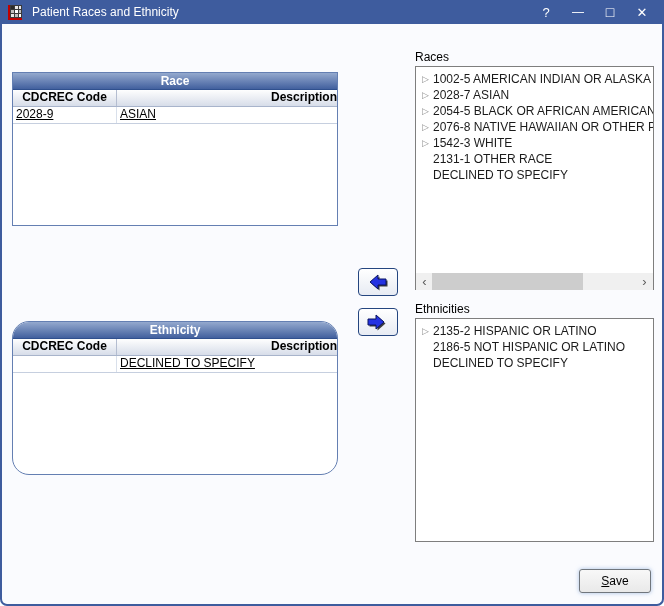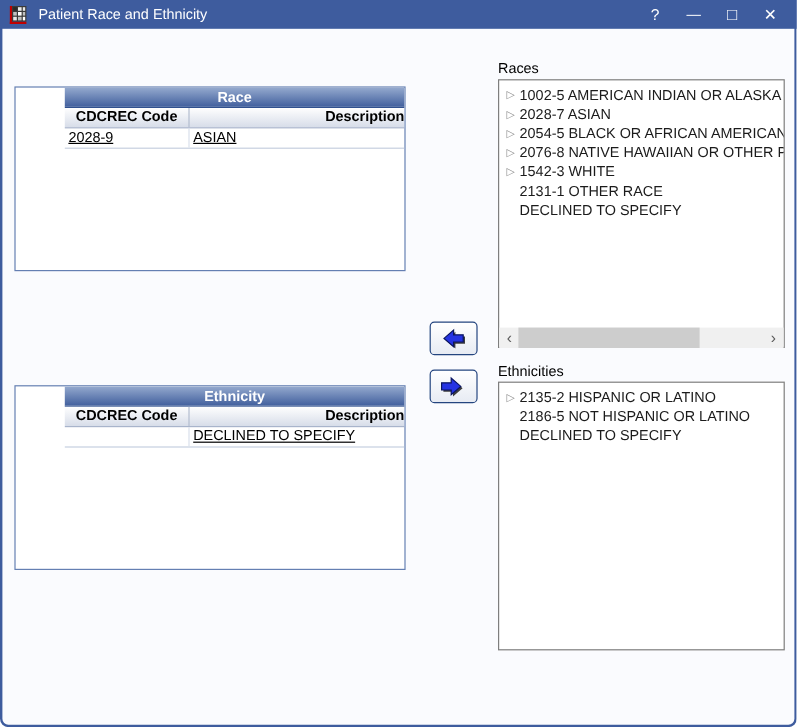--- a/index.html
+++ b/index.html
@@ -37,24 +37,23 @@
   }
   .tb-btn.minimize { font-size: 12px; }
   .tb-btn.maximize { font-size: 14px; }
   
   .data-table {
     position: absolute; width: 326px; height: 154px;
     background: #fff;
     border: 1px solid var(--table-border, #647FB2);
     box-sizing: border-box;
     overflow: hidden;
-    padding-left: 41px;
   }
   .race-table { left: 10px; top: 72px; }
-  .ethnicity-table { left: 10px; top: 321px; }
+  .ethnicity-table { left: 10px; top: 321px; border-radius: 17px; }
   .table-title {
     height: 16px; line-height: 16px;
     background: linear-gradient(to bottom, var(--table-header-top, #94A9CE), var(--table-header-bottom, #42609E));
     border-bottom: 1px solid #30508E;
     color: #fff; font-weight: bold; text-align: center; font-size: 12px;
   }
   .col-header {
     display: flex; height: 16px; line-height: 15px;
     background: linear-gradient(to bottom, #FEFEFE, #D7DDE9);
     border-bottom: 1px solid #A8B4CB;
@@ -128,21 +127,21 @@
       <rect x="3" y="2" width="3" height="3" fill="#2A2A2A"></rect>
       <rect x="7" y="2" width="3" height="3" fill="#E8E8E8"></rect>
       <rect x="11" y="2" width="2" height="3" fill="#E8E8E8"></rect>
       <rect x="3" y="6" width="3" height="3" fill="#BFBFBF"></rect>
       <rect x="7" y="6" width="3" height="3" fill="#FFFFFF"></rect>
       <rect x="11" y="6" width="2" height="3" fill="#BFBFBF"></rect>
       <rect x="3" y="10" width="3" height="3" fill="#E8E8E8"></rect>
       <rect x="7" y="10" width="3" height="3" fill="#BFBFBF"></rect>
       <rect x="11" y="10" width="2" height="3" fill="#FFFFFF"></rect>
     </svg>
-    <span class="titlebar-text">Patient Race and Ethnicity</span>
+    <span class="titlebar-text">Patient Races and Ethnicity</span>
     <div class="titlebar-controls">
       <span class="tb-btn help">?</span>
       <span class="tb-btn minimize">—</span>
       <span class="tb-btn maximize">□</span>
       <span class="tb-btn close">✕</span>
     </div>
   </div>
 
   <div class="data-table race-table">
     <div class="table-title">Race</div>
@@ -246,14 +245,17 @@
       <polygon points="11,2 11,6 19,6 19,12 11,12 11,16 3,9" fill="#2533E2" stroke="#0A1560" stroke-width="1"></polygon>
     </svg>
   </button>
   <button class="arrow-btn move-right-btn">
     <svg width="22" height="19" viewBox="0 0 22 19">
       <polygon points="10.5,3.5 10.5,7.5 2.5,7.5 2.5,13.5 10.5,13.5 10.5,17.5 18.5,10.5" fill="rgba(0,0,0,0.75)"></polygon>
       <polygon points="9,2 9,6 1,6 1,12 9,12 9,16 17,9" fill="#2533E2" stroke="#0A1560" stroke-width="1"></polygon>
     </svg>
   </button>
 
+  <button class="save-btn">
+    <span class="accesskey">S</span><span>ave</span>
+  </button>
 
 </div>
 
 </body></html>

